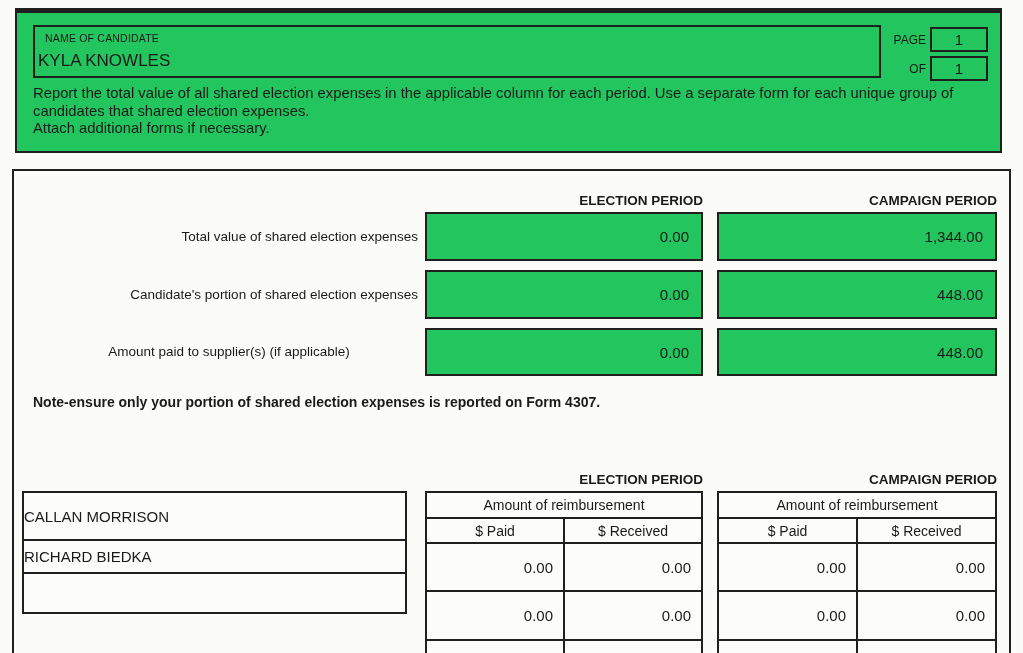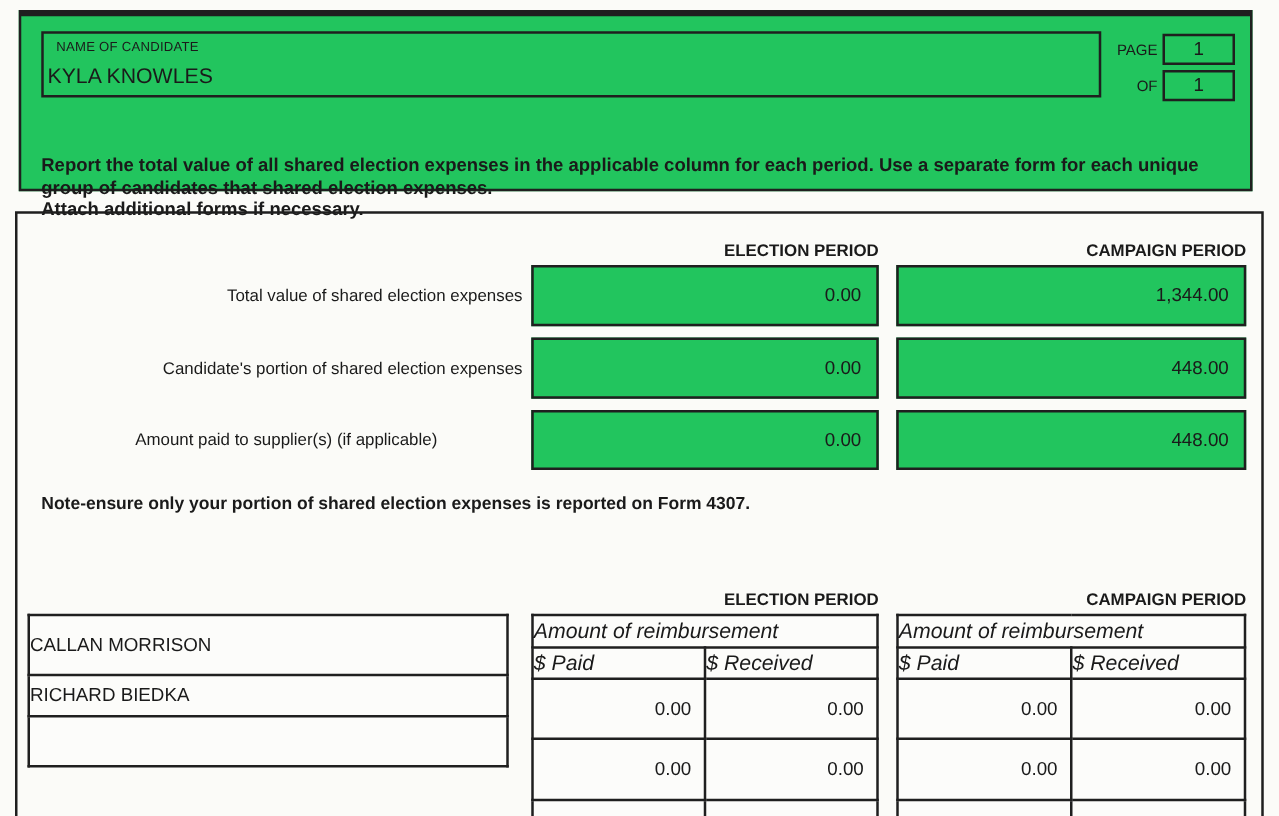--- a/index.html
+++ b/index.html
@@ -9,32 +9,32 @@
     font-family:"Liberation Sans", sans-serif;
   }
   .abs { position:absolute; box-sizing:border-box; }
   .box { position:absolute; box-sizing:border-box; border:2px solid #1f1f1f; background:#22c55e; }
   
   #outer-top { border-top-width:5px; }
   .small-label { font-size:10.5px; letter-spacing:.2px; }
   .name-value { font-size:17px; }
   .pg-label { font-size:12px; text-align:right; }
   .pg-box { display:flex; align-items:center; justify-content:center; font-size:15px; }
-  .instructions { font-size:14.8px; font-weight:bold; line-height:17.5px;margin-top:40px; }
+  .instructions { font-size:14.8px; font-weight:normal; line-height:17.5px; }
   
   .period-head { font-size:13.5px; font-weight:bold; text-align:right; }
   .sum-label { font-size:13.5px; text-align:right; line-height:16px; }
   .amount-box { display:flex; align-items:center; justify-content:flex-end; padding-right:12px; font-size:15px; }
   .note { font-size:14px; font-weight:bold; line-height:19px; }
   
   table { position:absolute; border-collapse:collapse; table-layout:fixed; background:#fcfcfa; }
   td, th { border:2px solid #1f1f1f; padding:0; font-weight:normal; box-sizing:border-box; }
   th.name-head { font-size:13px; font-weight:bold; text-align:center; padding:0 14px; }
   td.name-cell { font-size:15px; text-align:left; }
-  th.sub-head { font-size:17px; text-align:left;font-style:italic; }
+  th.sub-head { font-size:14px; text-align:center; }
   td.amt-cell { font-size:15px; text-align:right; padding-right:10px; }
 </style>
 </head>
 <body>
 
 <div id="page">
 
   <div class="box" id="outer-top" style="left:15px; top:8px; width:987px; height:145px;"></div>
 
   <div class="box" style="left:33px; top:25px; width:848px; height:53px;">

